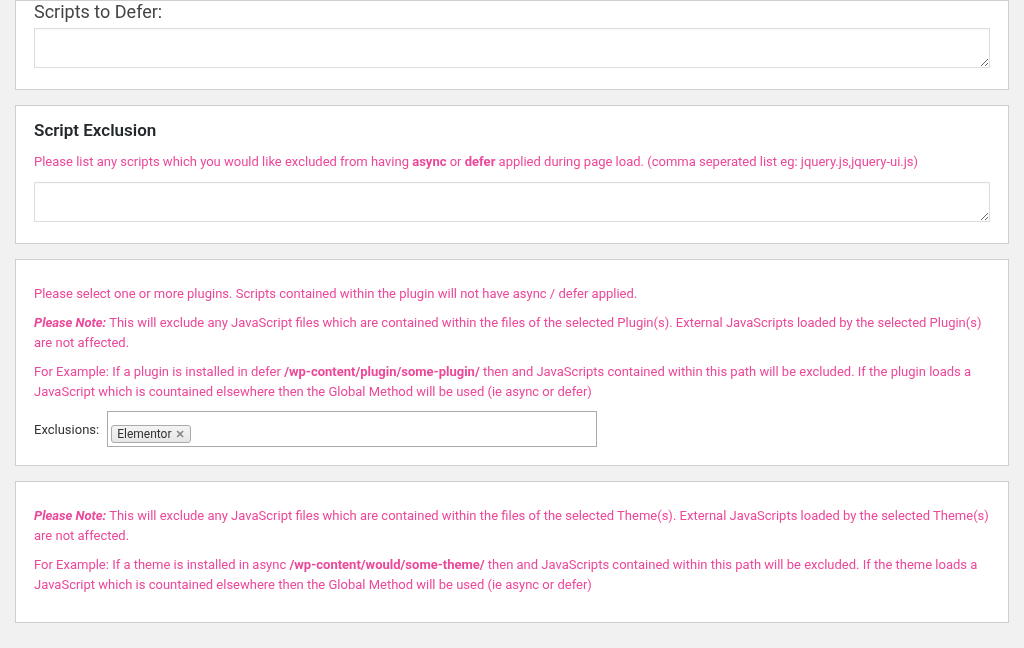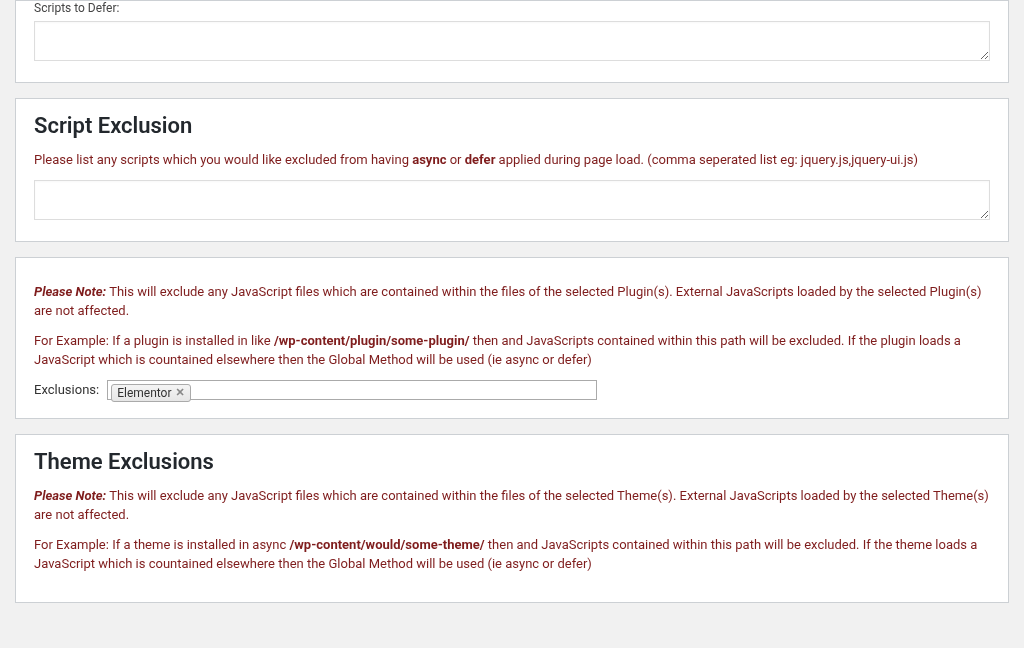--- a/index.html
+++ b/index.html
@@ -10,34 +10,34 @@
       color: #333;
       padding: 0 15px;
     }
     .panel {
       background: #fff;
       border: 1px solid #ccd0d4;
       padding: 14px 18px 18px 18px;
       margin-bottom: 15px;
     }
     .panel h2 {
-      font-size: 22px;
+      font-size: 17px;
       font-weight: 600;
       color: #23282d;
       margin-bottom: 12px;
     }
     .panel p {
       margin: 10px 0;
       line-height: 1.5;
-      color: #7f1d1d;
+      color: #ec4899;
     }
     .field-label {
       display: block;
       margin-bottom: 6px;
-      font-size: 12px;
+      font-size: 18px;
       color: #444;
     }
     textarea {
       width: 100%;
       min-height: 38px;
       border: 1px solid #ddd;
       background: #fff;
       padding: 4px 8px;
       font-family: inherit;
       font-size: 13px;
@@ -53,26 +53,26 @@
       align-items: center;
       gap: 8px;
       margin-top: 6px;
     }
     .exclusion-label-inline {
       font-size: 13px;
       color: #333;
     }
     .token-field {
       display: flex;
-      align-items: flex-start;
+      align-items: flex-end;
       width: 490px;
       border: 1px solid #aaa;
       background: #fff;
       padding: 3px;
-      height: 20px;
+      height: 36px;
     }
     .token {
       display: inline-flex;
       align-items: center;
       background: #e4e4e4;
       background: linear-gradient(#f4f4f4, #e6e6e6);
       border: 1px solid #aaa;
       border-radius: 3px;
       padding: 0 5px;
       font-size: 12px;
@@ -104,39 +104,39 @@
 
 <div class="panel">
   <h2>Script Exclusion</h2>
   <p>
     <span>Please list any scripts which you would like excluded from having </span><b>async</b><span> or </span><b>defer</b><span> applied during page load. (comma seperated list eg: jquery.js,jquery-ui.js)</span>
   </p>
   <textarea value="" style=""></textarea>
 </div>
 
 <div class="panel">
+  <p>Please select one or more plugins. Scripts contained within the plugin will not have async / defer applied.</p>
   <p>
     <b><i>Please Note:</i></b><span> This will exclude any JavaScript files which are contained within the files of the selected Plugin(s). External JavaScripts loaded by the selected Plugin(s) are not affected.</span>
   </p>
   <p>
-    <span>For Example: If a plugin is installed in like </span><b>/wp-content/plugin/some-plugin/</b><span> then and JavaScripts contained within this path will be excluded. If the plugin loads a JavaScript which is countained elsewhere then the Global Method will be used (ie async or defer)</span>
+    <span>For Example: If a plugin is installed in defer </span><b>/wp-content/plugin/some-plugin/</b><span> then and JavaScripts contained within this path will be excluded. If the plugin loads a JavaScript which is countained elsewhere then the Global Method will be used (ie async or defer)</span>
   </p>
   <div class="exclusion-row">
     <span class="exclusion-label-inline">Exclusions:</span>
     <div class="token-field">
       <span class="token">
         <span>Elementor</span>
         <span class="token-remove">✕</span>
       </span>
     </div>
   </div>
 </div>
 
 <div class="panel">
-  <h2>Theme Exclusions</h2>
   <p>
     <b><i>Please Note:</i></b><span> This will exclude any JavaScript files which are contained within the files of the selected Theme(s). External JavaScripts loaded by the selected Theme(s) are not affected.</span>
   </p>
   <p>
     <span>For Example: If a theme is installed in async </span><b>/wp-content/would/some-theme/</b><span> then and JavaScripts contained within this path will be excluded. If the theme loads a JavaScript which is countained elsewhere then the Global Method will be used (ie async or defer)</span>
   </p>
 
 </div>
 
 </body></html>

